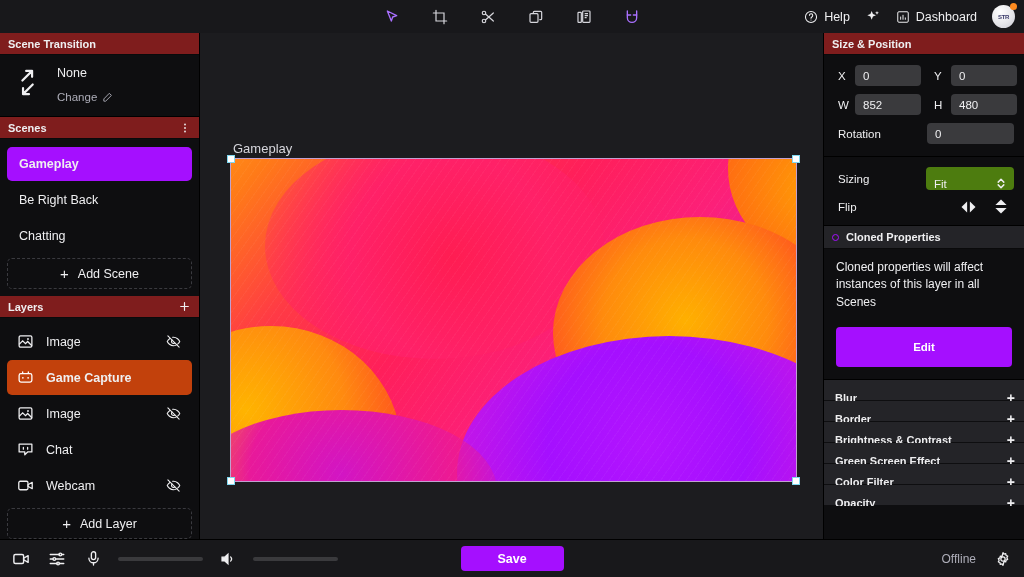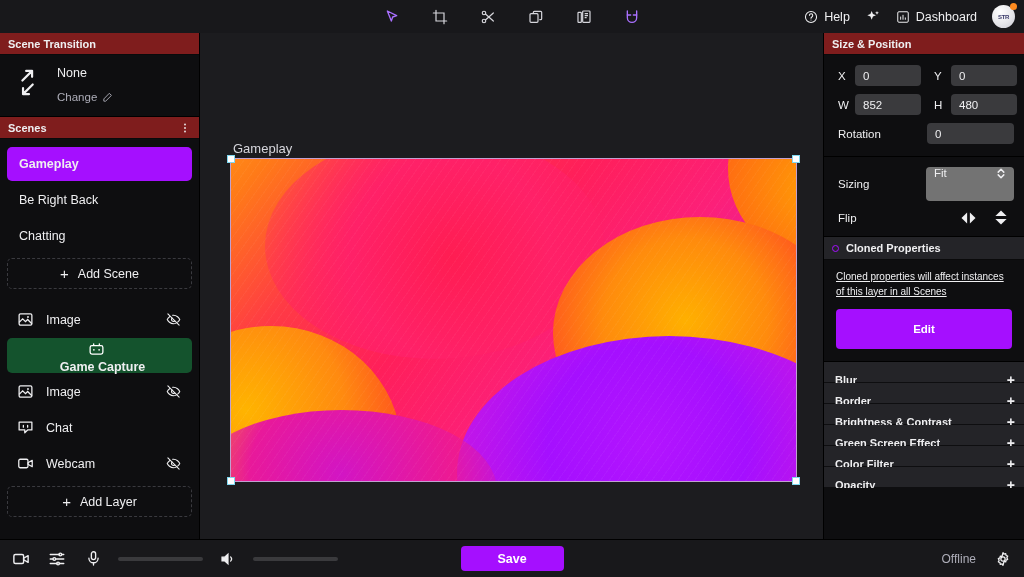--- a/index.html
+++ b/index.html
@@ -95,21 +95,21 @@
     font-size: 12.5px; color: #efeff1; cursor: pointer;
   }
   .add-plus { font-size: 15px; line-height: 1; }
 
   .layers-body { padding: 6px 7px 7px 7px; background: #0e0e10; flex: 1 1 auto; }
   .layer-item {
     height: 35px; display: flex; align-items: center;
     padding: 0 11px 0 10px; border-radius: 5px;
     cursor: pointer; margin-bottom: 1px;
   }
-  .layer-item.active { background: #14532d; flex-direction: column; }
+  .layer-item.active { background: #c2410c; }
   .layer-icon { width: 22px; flex: 0 0 22px; display: flex; align-items: center; }
   .layer-label { font-size: 12.5px; color: #efeff1; flex: 1 1 auto; padding-left: 7px; }
   .layer-item.active .layer-label { font-weight: bold; }
   .layer-vis { width: 16px; display: flex; align-items: center; justify-content: center; }
 
   
   .canvas-area {
     flex: 1 1 auto; background: #1c1c1f;
     position: relative; min-width: 0;
     border-right: 1px solid #000;
@@ -195,40 +195,40 @@
     height: 21px; font-size: 11.5px; color: #efeff1;
     padding: 0 8px; font-family: "Liberation Sans", sans-serif;
     width: 66px;
   }
   .sp-input.long { width: 87px; }
   .sp-gap { width: 13px; flex: 0 0 13px; }
 
   .sizing-body { padding: 10px 10px 10px 14px; border-bottom: 1px solid #000; }
   .sel-wrap {
     position: relative; margin-left: auto;
-    background: #737373; border-radius: 4px;
-    height: 34px; width: 88px;
-    display: flex; align-items: flex-start; padding: 0 8px;
+    background: #4d7c0f; border-radius: 4px;
+    height: 23px; width: 88px;
+    display: flex; align-items: flex-end; padding: 0 8px;
   }
   .sel-val { font-size: 11.5px; color: #efeff1; }
   .sel-arrows { margin-left: auto; display: flex; flex-direction: column; align-items: center; gap: 1px; }
   .flip-icons { margin-left: auto; display: flex; align-items: center; gap: 17px; padding-right: 6px; }
   .flip-btn { cursor: pointer; display: flex; align-items: center; }
 
   .cloned-head {
     height: 23px; background: #242428;
     display: flex; align-items: center; gap: 7px; padding: 0 8px;
     font-size: 11px; font-weight: bold; border-bottom: 1px solid #0a0a0b;
   }
   .cloned-dot {
     width: 7px; height: 7px; border-radius: 50%;
     border: 1.5px solid #a50fff;
   }
   .cloned-body { padding: 10px 12px 12px 12px; border-bottom: 1px solid #000; }
-  .cloned-text { font-size: 10px; line-height: 1.45; color: #efeff1; margin-bottom: 10px; text-decoration: underline; }
+  .cloned-text { font-size: 12px; line-height: 1.45; color: #efeff1; margin-bottom: 16px; }
   .edit-btn {
     height: 40px; background: #a50fff; border-radius: 4px;
     display: flex; align-items: center; justify-content: center;
     font-size: 11.5px; font-weight: bold; color: #fff; cursor: pointer;
   }
   .filter-row {
     height: 21px; display: flex; align-items: center; justify-content: space-between;
     padding: 16px 9px 0 11px;
     font-size: 11px; font-weight: bold; color: #efeff1;
     background: #242428; border-bottom: 1px solid #0e0e10;
@@ -387,20 +387,28 @@
         </div>
         <div class="scene-item">
           <span>Chatting</span>
         </div>
         <div class="add-btn">
           <span class="add-plus">+</span>
           <span>Add Scene</span>
         </div>
       </div>
 
+      <div class="sec-head">
+        <span>Layers</span>
+        <span class="hd-icons">
+          <svg width="13" height="13" viewBox="0 0 24 24" stroke="#efeff1" stroke-width="2.2" stroke-linecap="round">
+            <path d="M12 5v14M5 12h14"></path>
+          </svg>
+        </span>
+      </div>
 
       <div class="layers-body">
 
         <div class="layer-item">
           <span class="layer-icon">
             <svg width="17" height="17" viewBox="0 0 24 24" fill="none" stroke="#efeff1" stroke-width="1.8">
               <rect x="3" y="4" width="18" height="16" rx="2"></rect>
               <path d="M3 16l5-5 4 4 3-3 6 6" fill="none"></path>
               <circle cx="15.5" cy="8.5" r="1.3" fill="#efeff1" stroke="none"></circle>
             </svg>

